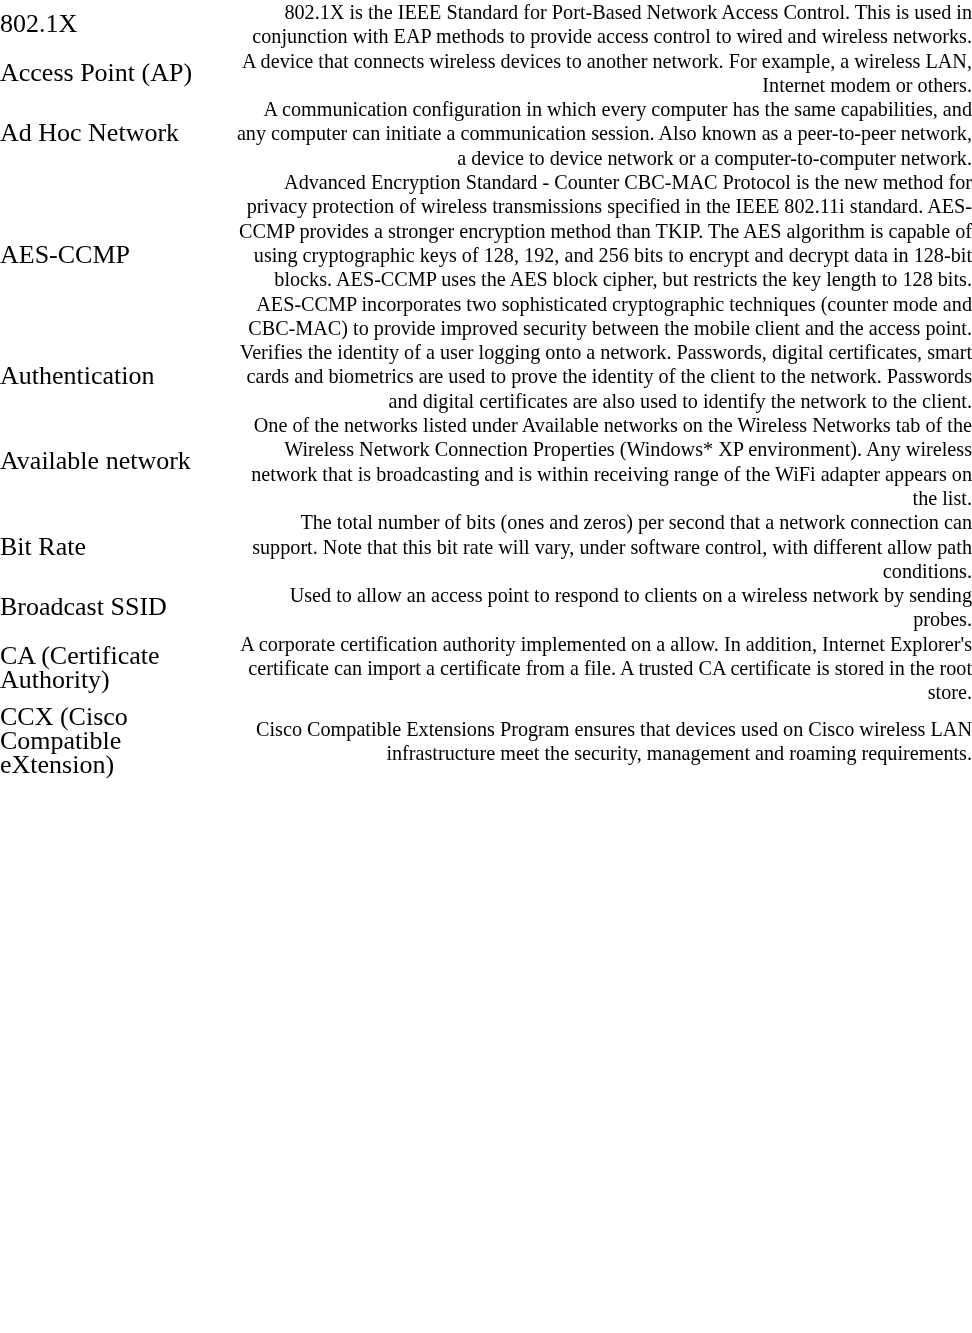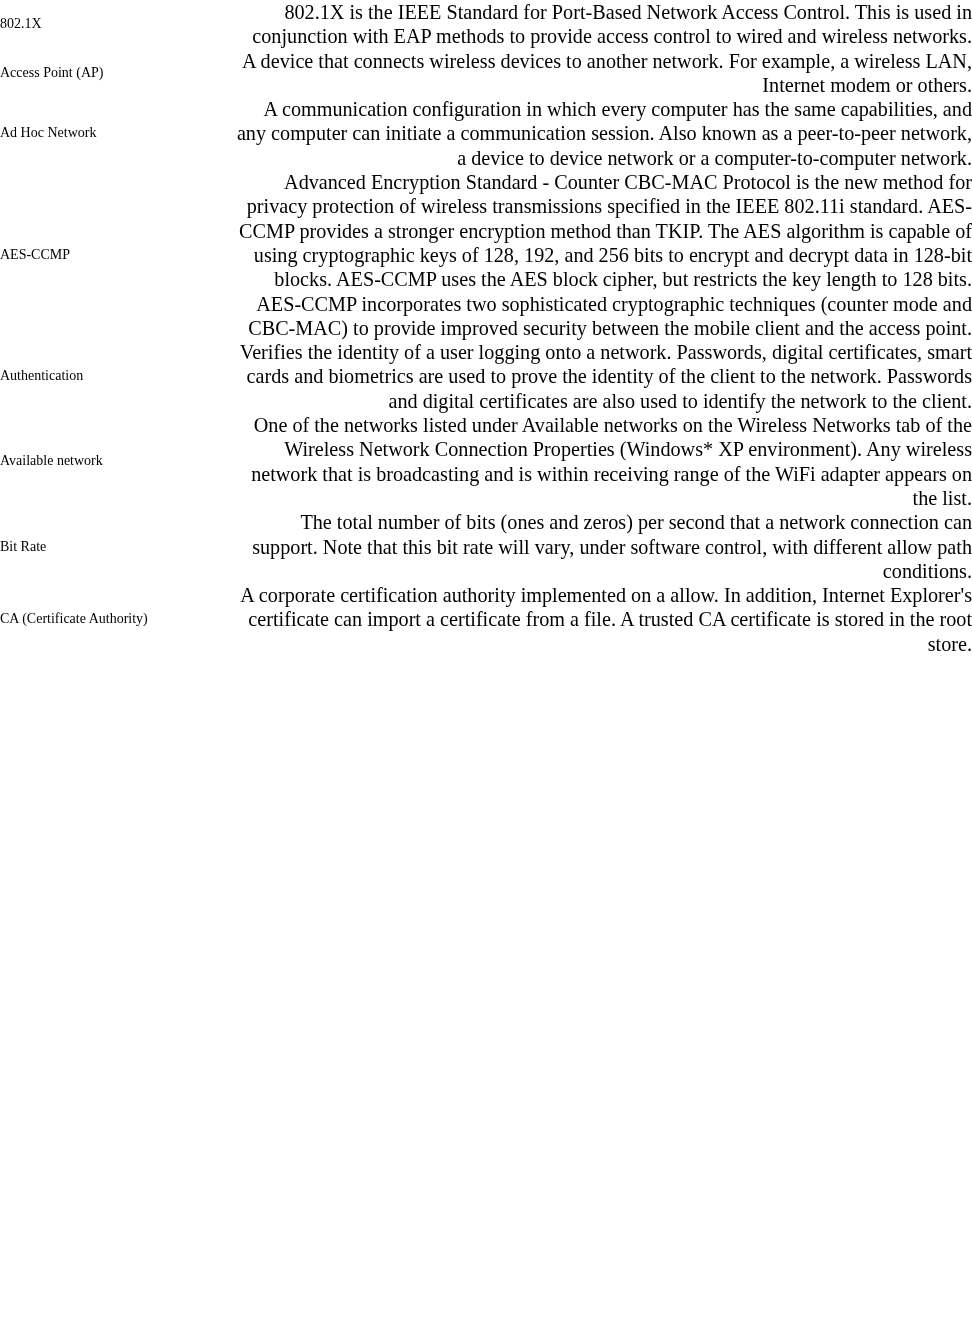--- a/index.html
+++ b/index.html
@@ -25,21 +25,21 @@
 
   #glossary-table td {
     padding: 0;
     margin: 0;
     border: 0;
     vertical-align: middle;
   }
 
   .term-cell {
     width: 233px;
-    font-size: 14px;
+    font-size: 26px;
     line-height: 24.3px;
     padding: 1px 6px 1px 2px;
     text-align: left;
     word-wrap: break-word;
   }
 
   .def-cell {
     width: 739px;
     font-size: 20.2px;
     line-height: 24.3px;
@@ -76,17 +76,25 @@
     </tr>
     <tr>
       <td class="term-cell">Available network</td>
       <td class="def-cell">One of the networks listed under Available networks on the Wireless Networks tab of the Wireless Network Connection Properties (Windows* XP environment). Any wireless network that is broadcasting and is within receiving range of the WiFi adapter appears on the list.</td>
     </tr>
     <tr>
       <td class="term-cell">Bit Rate</td>
       <td class="def-cell">The total number of bits (ones and zeros) per second that a network connection can support. Note that this bit rate will vary, under software control, with different allow path conditions.</td>
     </tr>
     <tr>
+      <td class="term-cell">Broadcast SSID</td>
+      <td class="def-cell">Used to allow an access point to respond to clients on a wireless network by sending probes.</td>
+    </tr>
+    <tr>
       <td class="term-cell">CA (Certificate Authority)</td>
       <td class="def-cell">A corporate certification authority implemented on a allow. In addition, Internet Explorer's certificate can import a certificate from a file. A trusted CA certificate is stored in the root store.</td>
+    </tr>
+    <tr class="align-top">
+      <td class="term-cell">CCX (Cisco Compatible eXtension)</td>
+      <td class="def-cell">Cisco Compatible Extensions Program ensures that devices used on Cisco wireless LAN infrastructure meet the security, management and roaming requirements.</td>
     </tr>
   </tbody>
 </table>
 
 </body></html>

